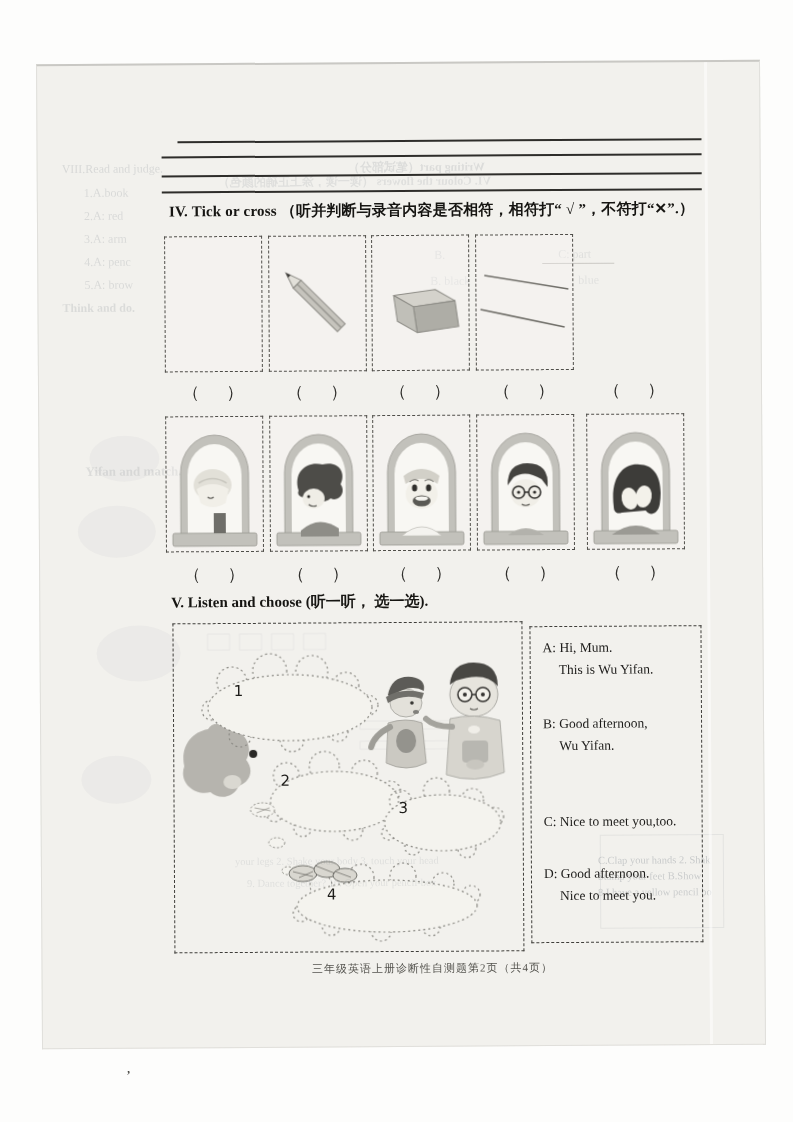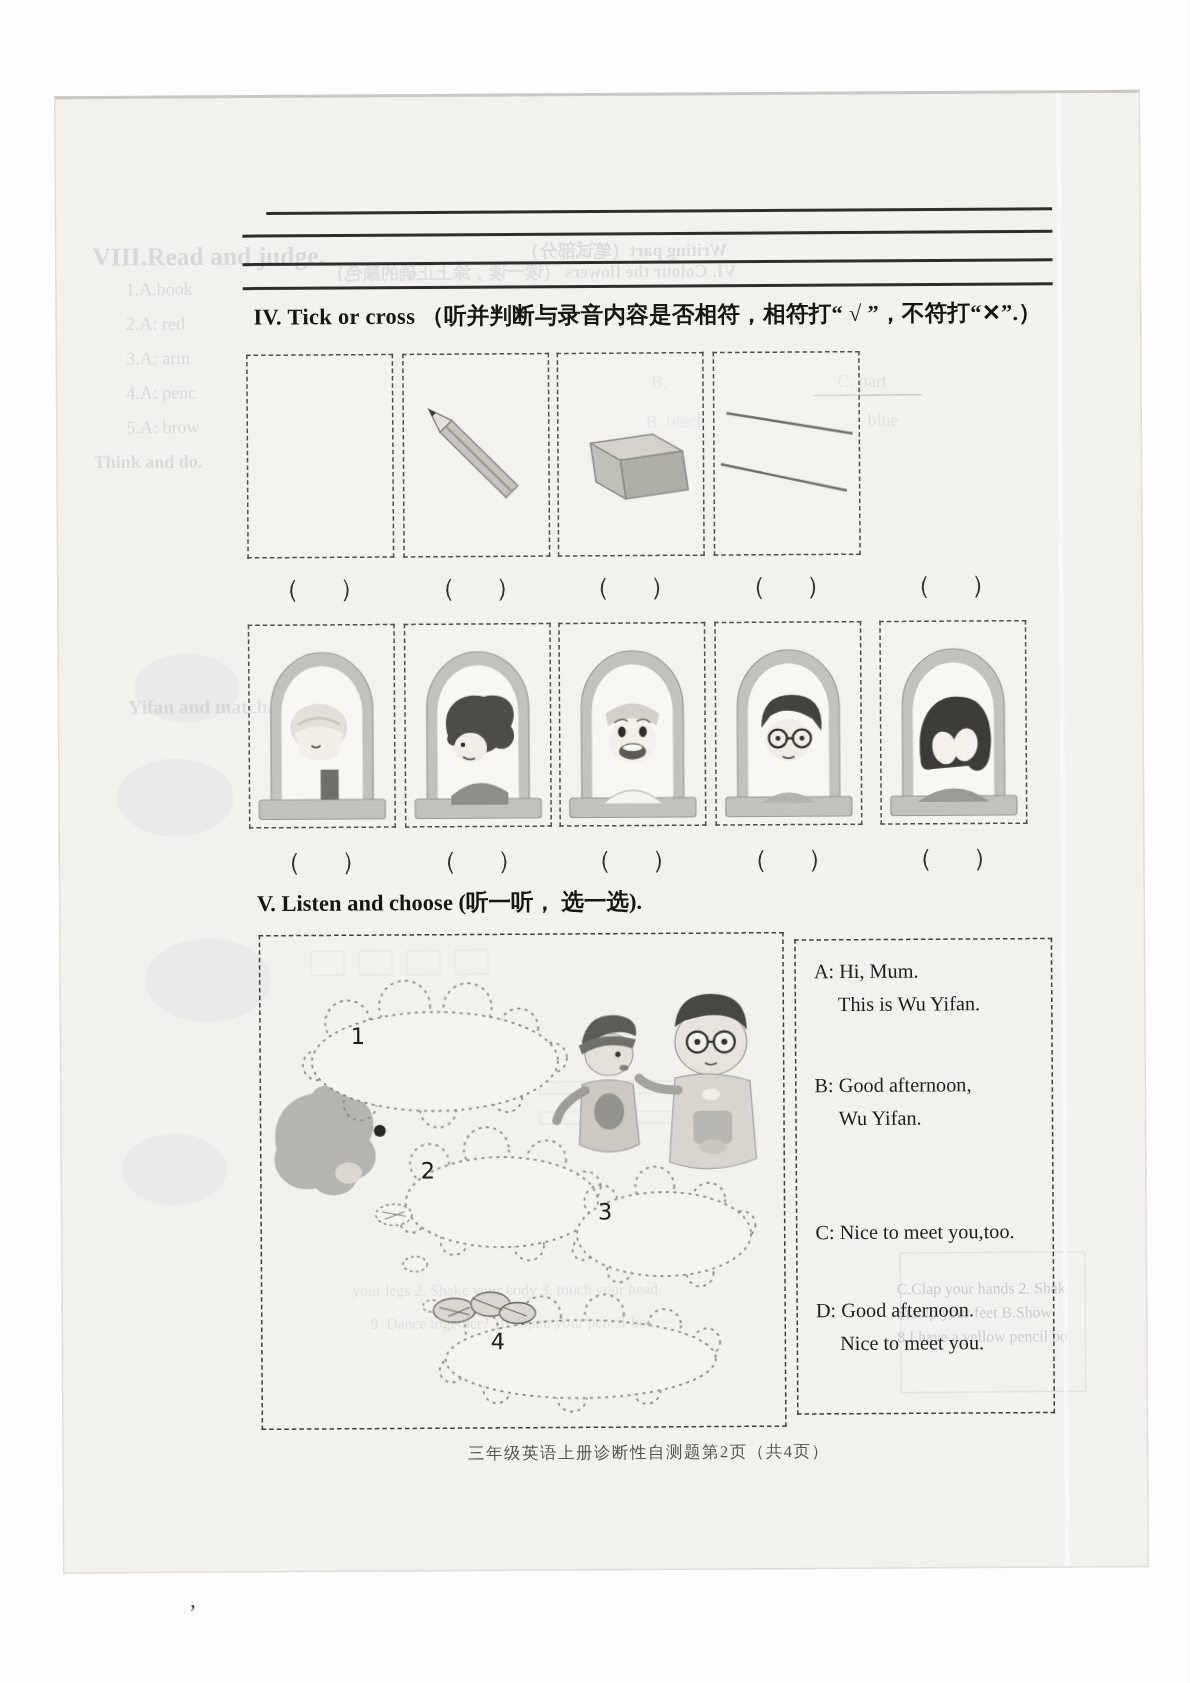--- a/index.html
+++ b/index.html
@@ -41,21 +41,21 @@
   .fline{position:absolute;height:1px;background:#6f6e68;opacity:.3;}
   .stray{position:absolute;left:126px;top:1068px;font-size:15px;color:#3a3935;}
 </style>
 </head>
 <body>
 
 <div class="paper">
 
   <div class="bleed mir" style="left:310px;top:95px;font-size:12px;font-weight:bold;opacity:.14;">Writing part（笔试部分）</div>
   <div class="bleed mir" style="left:180px;top:109px;font-size:12px;font-weight:bold;opacity:.12;">VI. Colour the flowers （读一读，涂上正确的颜色）</div>
-  <div class="bleed" style="left:24px;top:96px;font-size:17px;font-weight:bold;opacity:.17;">VIII.Read and judge.</div>
+  <div class="bleed" style="left:24px;top:96px;font-size:12px;font-weight:normal;opacity:.17;">VIII.Read and judge.</div>
   <div class="bleed" style="left:46px;top:120px;font-size:12px;opacity:.16;">1.A.book</div>
   <div class="bleed" style="left:46px;top:143px;font-size:12px;opacity:.16;">2.A: red</div>
   <div class="bleed" style="left:46px;top:166px;font-size:12px;opacity:.16;">3.A: arm</div>
   <div class="bleed" style="left:46px;top:189px;font-size:12px;opacity:.16;">4.A: penc</div>
   <div class="bleed" style="left:46px;top:212px;font-size:12px;opacity:.16;">5.A: brow</div>
   <div class="bleed" style="left:24px;top:235px;font-size:12px;font-weight:bold;opacity:.15;">Think and do.</div>
   <div class="bleed" style="left:46px;top:398px;font-size:13px;font-weight:bold;opacity:.14;">Yifan and match.</div>
   <div class="bleed" style="left:396px;top:184px;font-size:12px;opacity:.12;">B.</div>
   <div class="bleed" style="left:520px;top:184px;font-size:12px;opacity:.12;">C: part</div>
   <div class="bleed" style="left:392px;top:210px;font-size:12px;opacity:.11;">B. black</div>

